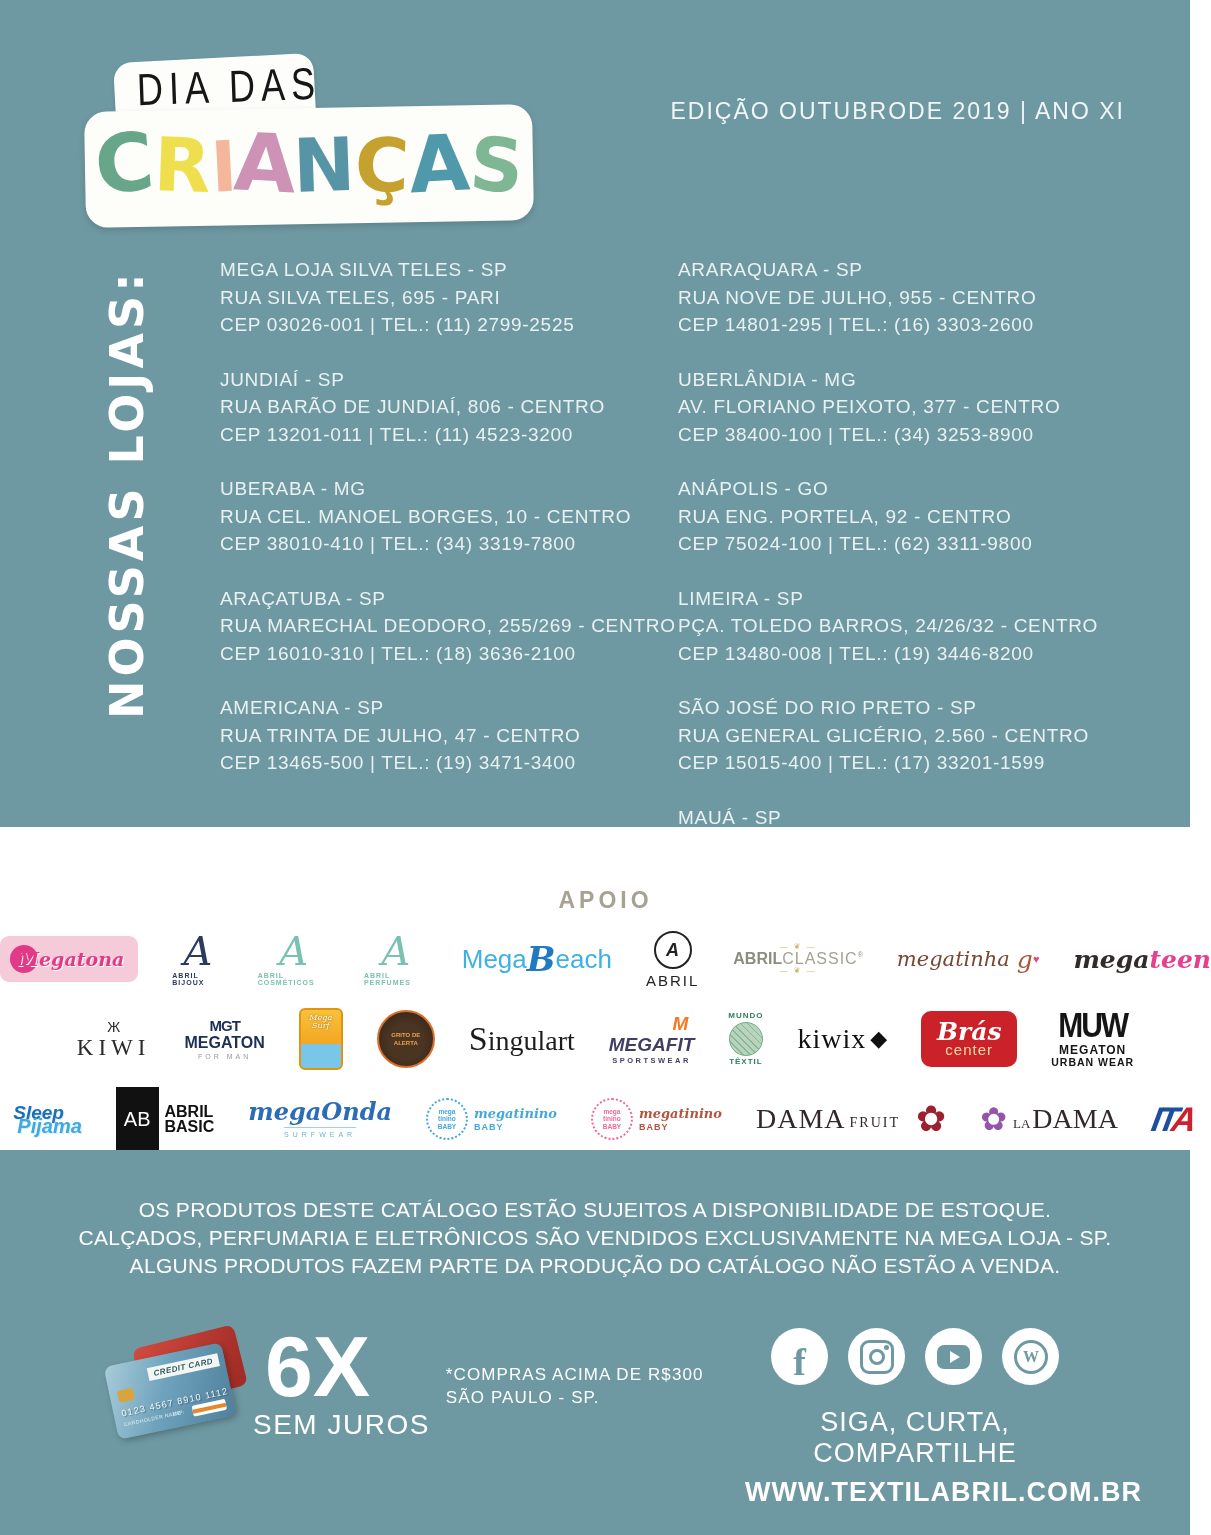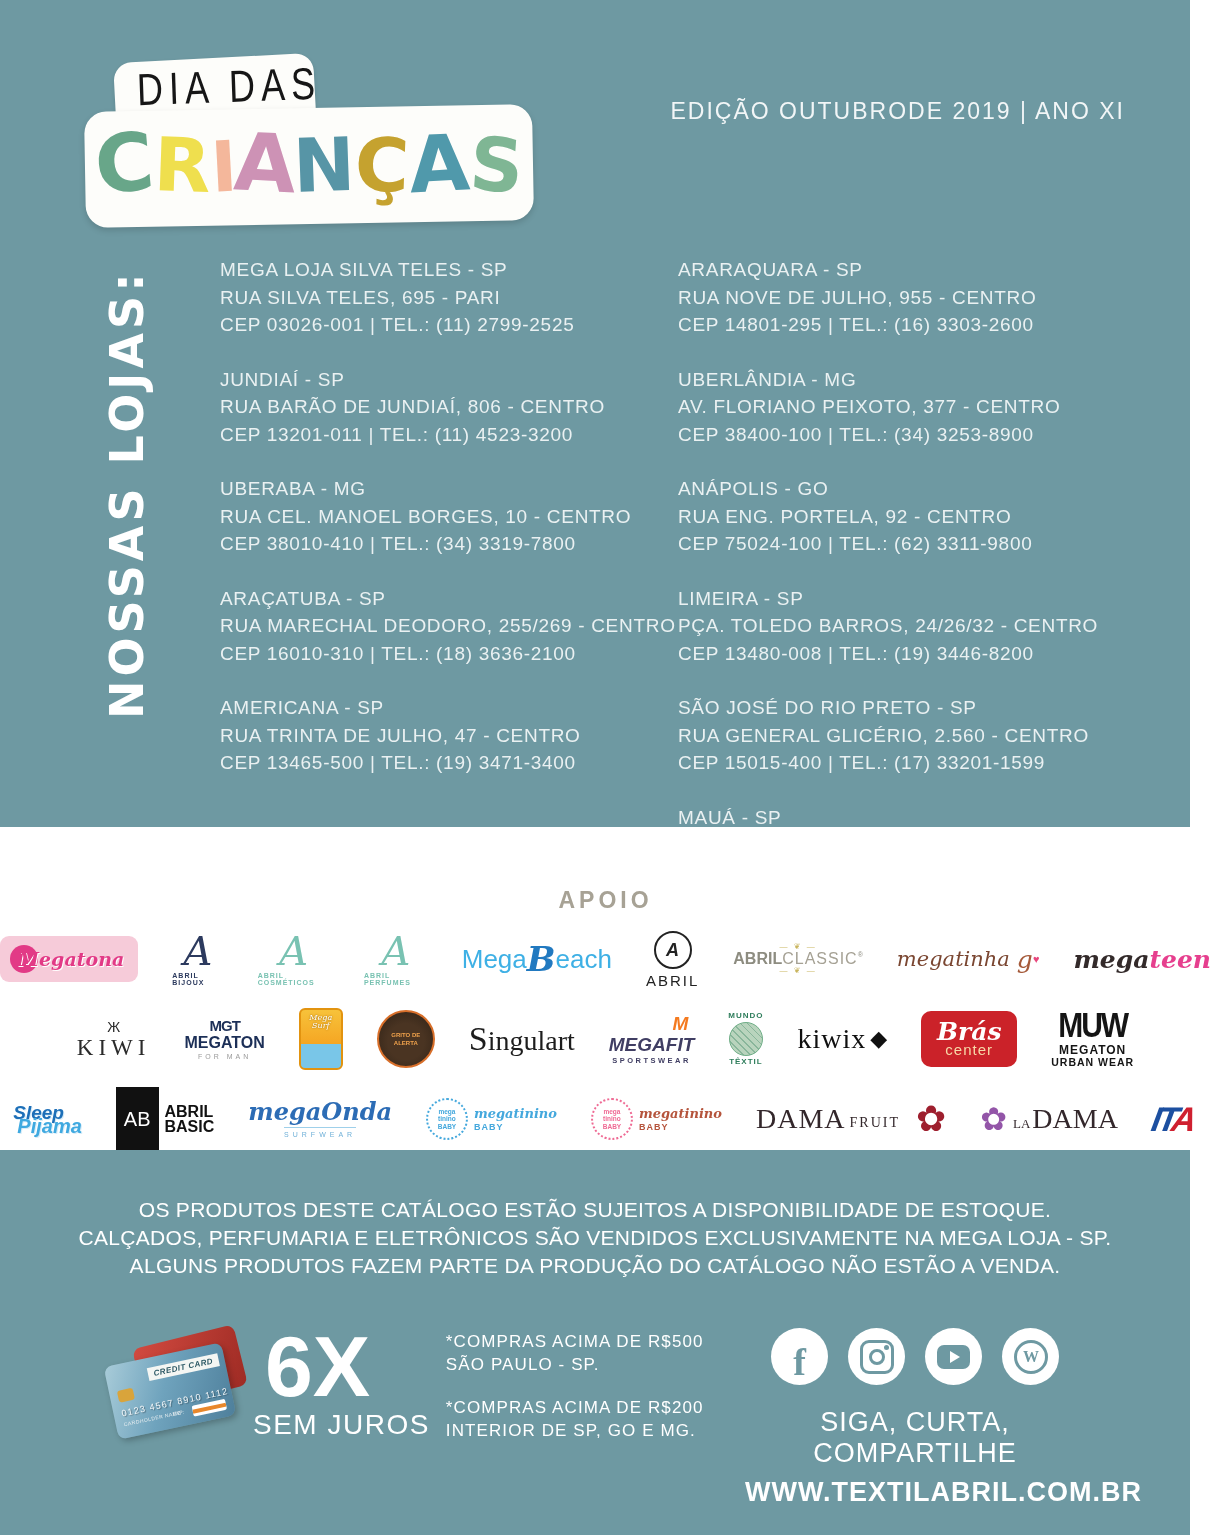--- a/index.html
+++ b/index.html
@@ -430,26 +430,22 @@
         <div class="cc-exp">EXP:</div>
         <div class="cc-brand"></div>
       </div>
     </div>
     <div>
       <div class="big6x">6X</div>
       <div class="semjuros">SEM JUROS</div>
     </div>
     <div class="pay-notes">
       <div class="pay-note">
-        <div>*COMPRAS ACIMA DE R$500</div>
+        <div>*COMPRAS ACIMA DE R$300</div>
         <div>SÃO PAULO - SP.</div>
-      </div>
-      <div class="pay-note">
-        <div>*COMPRAS ACIMA DE R$200</div>
-        <div>INTERIOR DE SP, GO E MG.</div>
       </div>
     </div>
   </div>
 
   <div class="social">
     <div class="icons">
       <div class="ic">
           <span class="fb-f">f</span>
         </div>
       <div class="ic">

